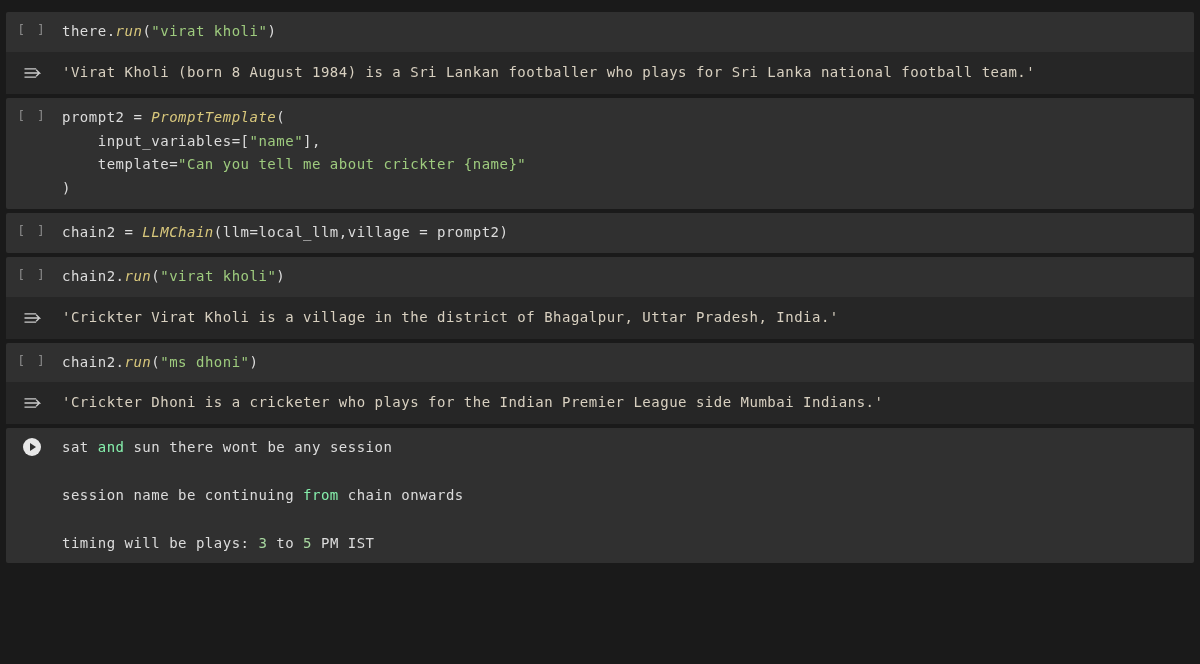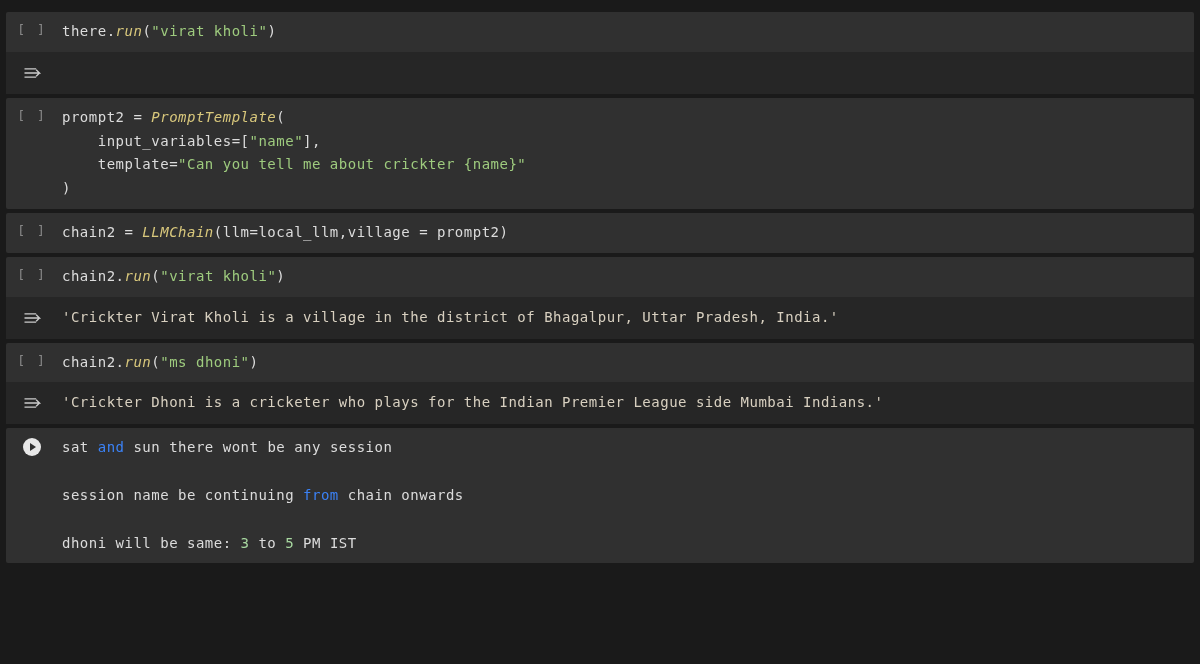--- a/index.html
+++ b/index.html
@@ -51,21 +51,21 @@
   }
   .output-row {
     background: #262626;
     border-top: 1px solid transparent;
   }
   .output-row .code {
     color: #d8d0c0;
   }
   .tok-str  { color: #9ecb7e; }
   .tok-func { color: #d9c87c; font-style: italic; }
-  .tok-kw   { color: #3b82f6; }
+  .tok-kw   { color: #86efac; }
   .tok-num  { color: #a8d8a0; }
   .tok-plain{ color: #dcdcdc; }
   .play-circle {
     width: 18px;
     height: 18px;
     border-radius: 50%;
     background: #e8e8e8;
     display: flex;
     align-items: center;
     justify-content: center;
@@ -89,20 +89,21 @@
     <div class="code"><span class="tok-plain">there.</span><span class="tok-func">run</span><span class="tok-plain">(</span><span class="tok-str">"virat kholi"</span><span class="tok-plain">)</span></div>
   </div>
   <div class="cell-row output-row">
     <div class="gutter">
       <span class="output-icon">
         <svg viewBox="0 0 24 24">
             <path d="M3 7h14M3 12h18l-4-4M21 12l-4 4M3 17h14"></path>
           </svg>
       </span>
     </div>
+    <div class="code">'Virat Kholi (born 8 August 1984) is a Sri Lankan footballer who plays for Sri Lanka national football team.'</div>
   </div>
 </div>
 
 <div class="cell">
   <div class="cell-row">
     <div class="gutter">
       <span class="bracket">[ ]</span>
     </div>
     <div class="code"><span class="tok-plain">prompt2 = </span><span class="tok-func">PromptTemplate</span><span class="tok-plain">(</span>
 <span class="tok-plain">    input_variables=[</span><span class="tok-str">"name"</span><span class="tok-plain">],</span>
@@ -164,15 +165,15 @@
       <span class="play-icon">
         <span class="play-circle">
             <span class="play-triangle"></span>
           </span>
       </span>
     </div>
     <div class="code"><span class="tok-plain">sat </span><span class="tok-kw">and</span><span class="tok-plain"> sun there wont be any session</span>
 
 <span class="tok-plain">session name be continuing </span><span class="tok-kw">from</span><span class="tok-plain"> chain onwards</span>
 
-<span class="tok-plain">dhoni will be same: </span><span class="tok-num">3</span><span class="tok-plain"> to </span><span class="tok-num">5</span><span class="tok-plain"> PM IST</span></div>
+<span class="tok-plain">timing will be plays: </span><span class="tok-num">3</span><span class="tok-plain"> to </span><span class="tok-num">5</span><span class="tok-plain"> PM IST</span></div>
   </div>
 </div>
 
 </body></html>

